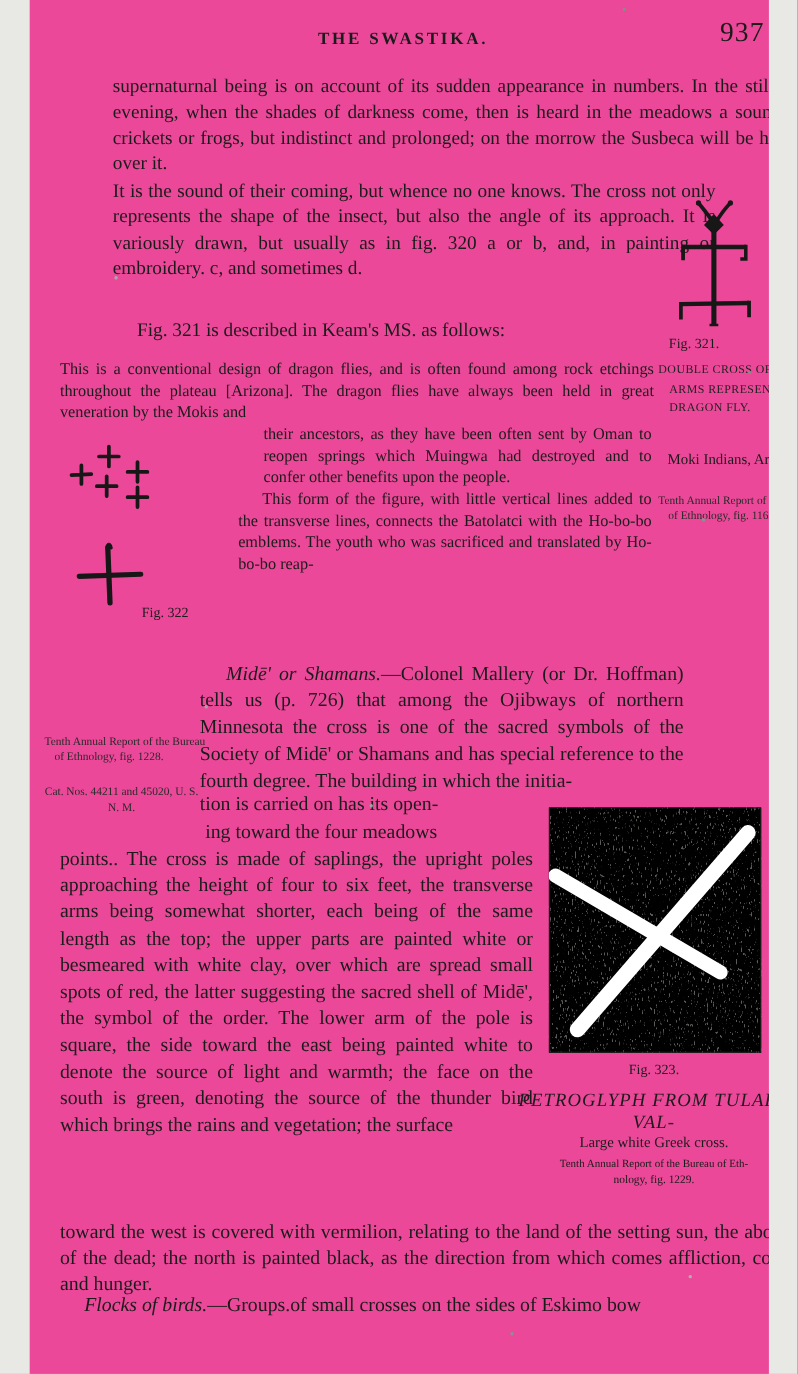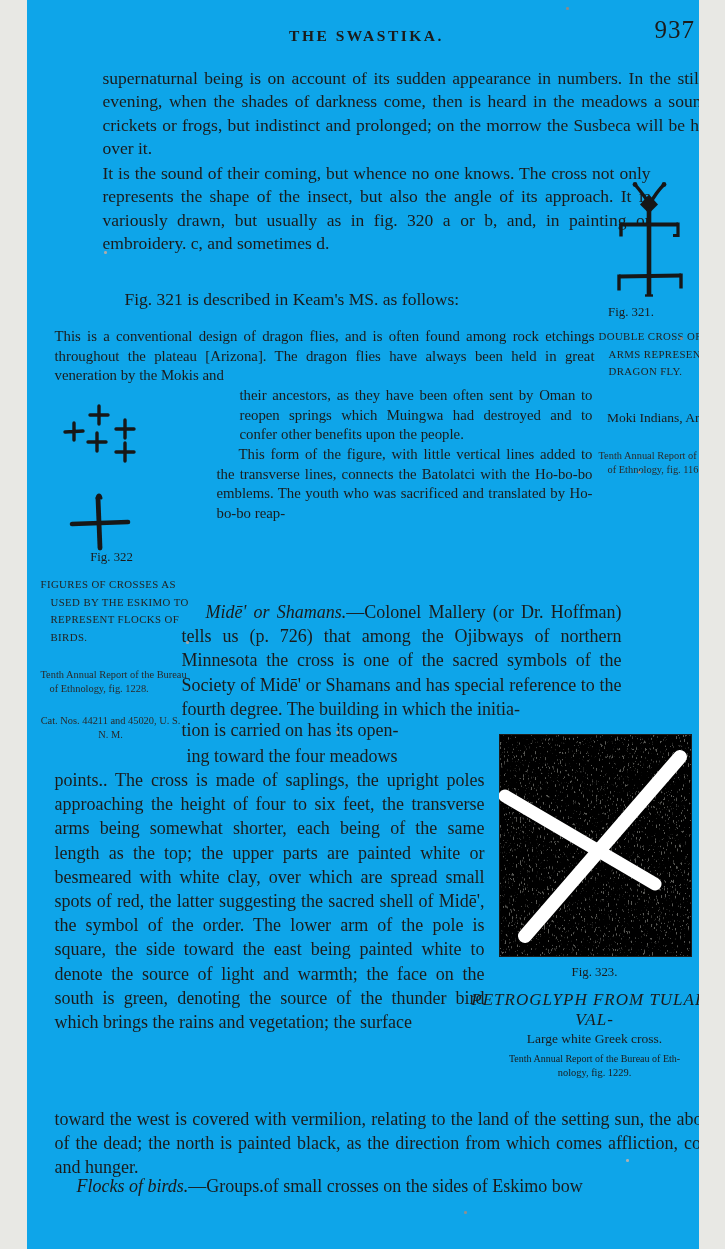--- a/index.html
+++ b/index.html
@@ -1,19 +1,19 @@
 <!DOCTYPE html>
 <html><head>
 <meta charset="utf-8">
 <style>
   html,body{margin:0;padding:0;}
   body{background:#e8e8e4;}
   #page{
     position:relative;width:672px;height:1249px;margin:0 auto;
-    background:#0ea5e9;color:#1b1b1b;overflow:hidden;
+    background:#ec4899;color:#1b1b1b;overflow:hidden;
     font-family:"Liberation Serif","DejaVu Serif",serif;
   }
   .abs{position:absolute;}
   .jus{text-align:justify;}
   .ctr{text-align:center;}
   .running-title{font-weight:bold;font-size:15.5px;letter-spacing:2.5px;}
   .pageno{font-size:25px;letter-spacing:1px;}
   .para1{font-size:17.5px;line-height:23.4px;margin-left:48px;}
   .extract{font-size:14.8px;line-height:19.6px;}
   .mide{font-size:18px;line-height:24.2px;}
@@ -82,23 +82,22 @@
         <path d="M36 44 L54 44 M45 35 L45 53"></path>
         <path d="M64 54 L82 54 M73 45 L73 63"></path>
       </g>
       <g stroke="#171717" fill="none" stroke-linecap="round">
         <path d="M20 126 L76 124" stroke-width="4.6"></path>
         <path d="M46 100 L48 150" stroke-width="4.8"></path>
         <path d="M45 100 C 46 96, 48 96, 49 100" stroke-width="3"></path>
       </g>
     </svg>
   </div>
-  <div class="abs figcap ctr" style="left:25px;top:550px;width:120px;">Fig. 322</div>
+  <div class="abs figcap ctr" style="left:25px;top:550px;width:120px;text-align:right;">Fig. 322</div>
 
-  <div class="abs margin-caps" style="left:14px;top:576px;width:142px;">FIGURES OF CROSSES AS USED BY THE ESKIMO TO REPRESENT FLOCKS OF BIRDS.</div>
   <div class="abs margin-src" style="left:14px;top:668px;width:142px;">Tenth Annual Report of the Bureau of Ethnology, fig. 1228.</div>
   <div class="abs margin-src ctr" style="left:12px;top:714px;width:144px;padding-left:0;text-indent:0;">Cat. Nos. 44211 and 45020, U. S. N. M.</div>
 
   <div class="abs mide jus" style="left:155px;top:600px;width:440px;text-indent:24px;"><span class="ital">Midē' or Shamans.</span><span>—Colonel Mallery (or Dr. Hoffman) tells us (p. 726) that among the Ojibways of northern Minnesota the cross is one of the sacred symbols of the Society of Midē' or Shamans and has special reference to the fourth degree.  The building in which the initia-</span></div>
   <div class="abs mide" style="left:155px;top:718px;width:310px;">tion is carried on has its open-</div>
   <div class="abs mide" style="left:160px;top:744px;width:300px;">ing toward the four meadows</div>
 
   <div class="abs mide jus" style="left:28px;top:768px;width:430px;">points.. The cross is made of saplings, the upright poles approaching the height of four to six feet, the transverse arms being somewhat shorter, each being of the same length as the top; the upper parts are painted white or besmeared with white clay, over which are spread small spots of red, the latter suggesting the sacred shell of Midē', the symbol of the order.  The lower arm of the pole is square, the side toward the east being painted white to denote the source of light and warmth; the face on the south is green, denoting the source of the thunder bird which brings the rains and vegetation; the surface</div>
 
   <div class="abs mide jus" style="left:28px;top:1107px;width:665px;">toward the west is covered with vermilion, relating to the land of the setting sun, the abode of the dead; the north is painted black, as the direction from which comes affliction, cold, and hunger.</div>

